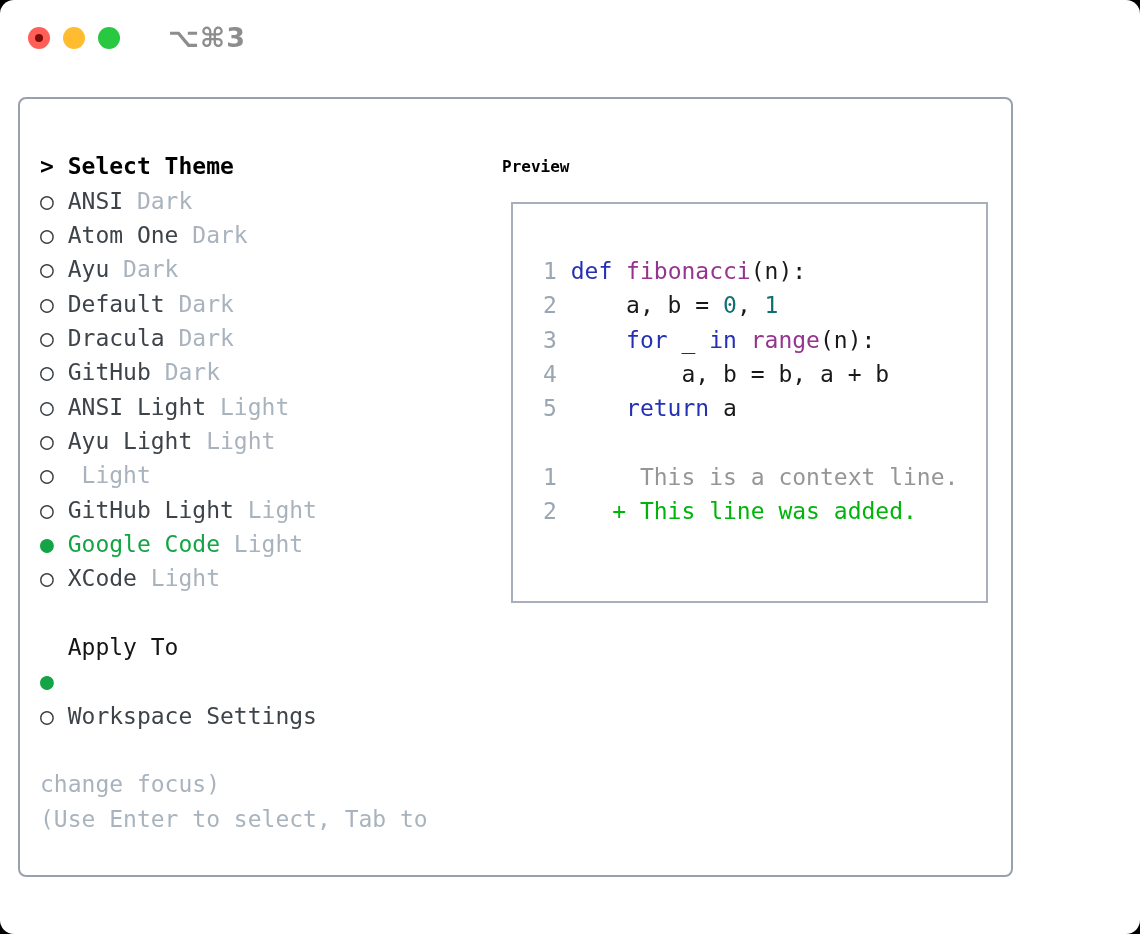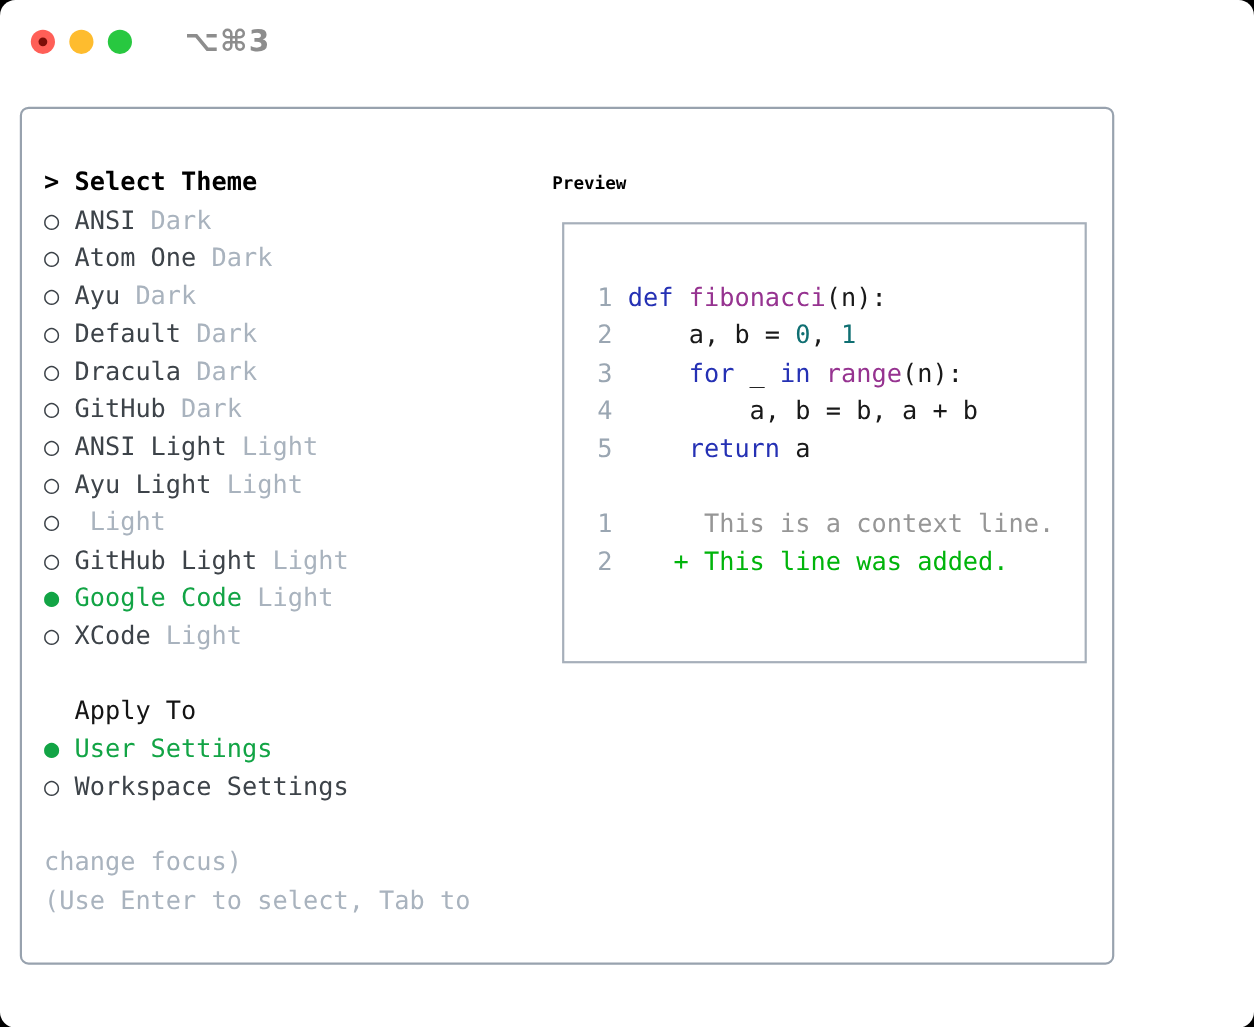--- a/index.html
+++ b/index.html
@@ -65,21 +65,21 @@
       <div class="row"><span class="bullet">○</span><span class="name">ANSI Light</span><span class="variant">Light</span></div>
       <div class="row"><span class="bullet">○</span><span class="name">Ayu Light</span><span class="variant">Light</span></div>
       <div class="row"><span class="bullet">○</span><span class="variant">Light</span></div>
       <div class="row"><span class="bullet">○</span><span class="name">GitHub Light</span><span class="variant">Light</span></div>
       <div class="row selected"><span class="bullet">●</span><span class="name">Google Code</span><span class="variant">Light</span></div>
       <div class="row"><span class="bullet">○</span><span class="name">XCode</span><span class="variant">Light</span></div>
 
       <div class="gap"></div>
 
       <div class="row applyhdr"><span class="bullet"></span><span>Apply To</span></div>
-      <div class="row selected"><span class="bullet">●</span><span class="name">User Settings</span></div>
+      <div class="row selected"><span class="bullet">●</span></div>
       <div class="row"><span class="bullet">○</span><span class="name">Workspace Settings</span></div>
 
       <div class="gap"></div>
 
       <div class="row help">change focus)</div>
       <div class="row help">(Use Enter to select, Tab to</div>
     </div>
 
     <div class="preview-label">Preview</div>
 

